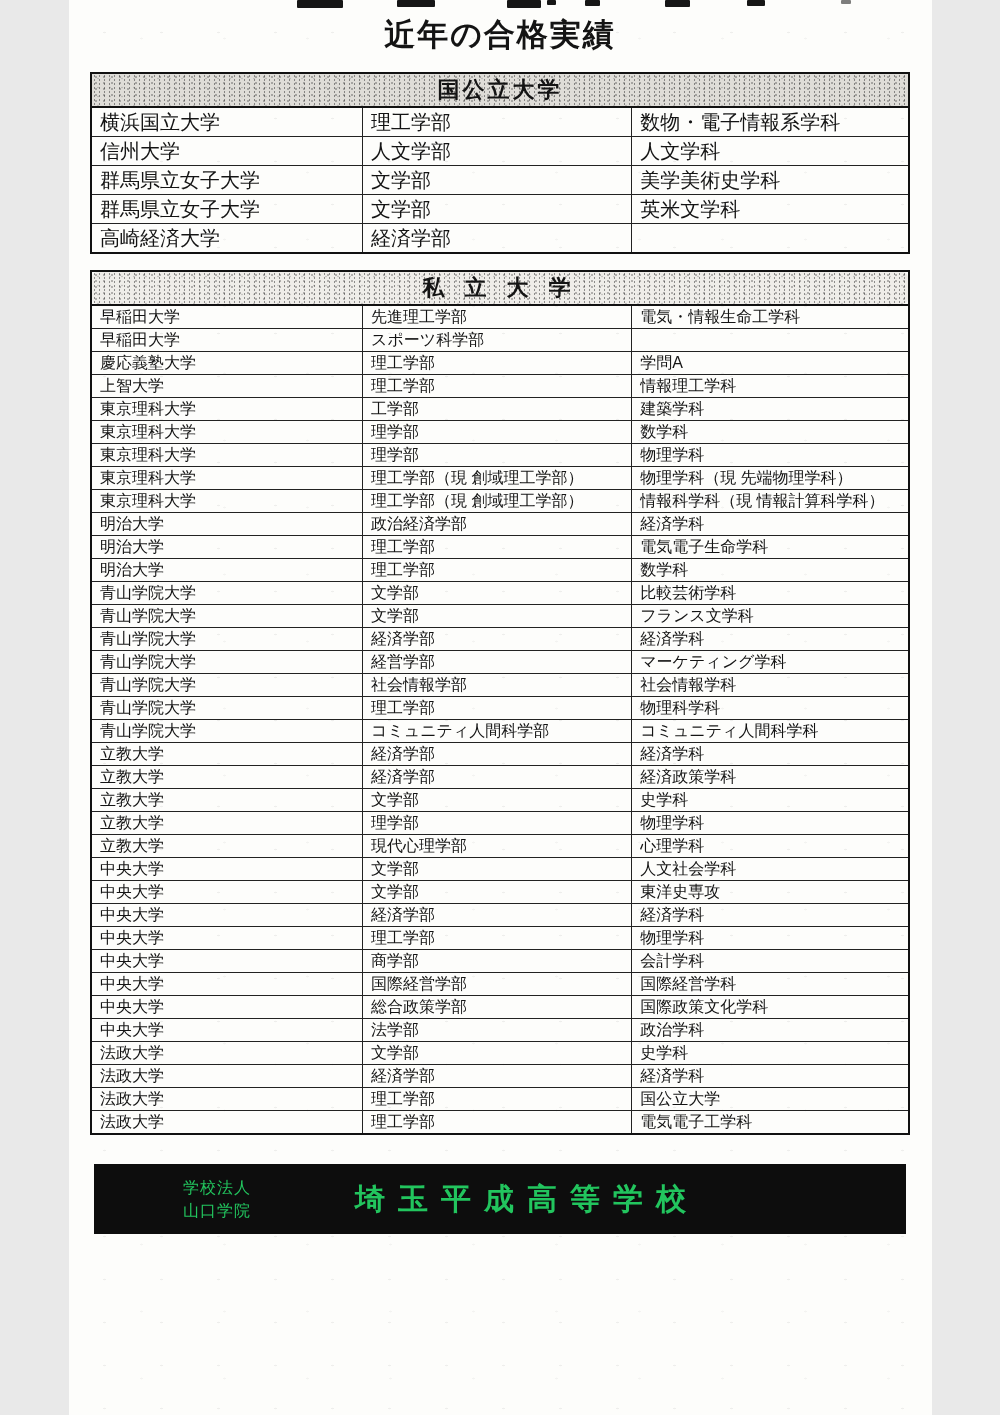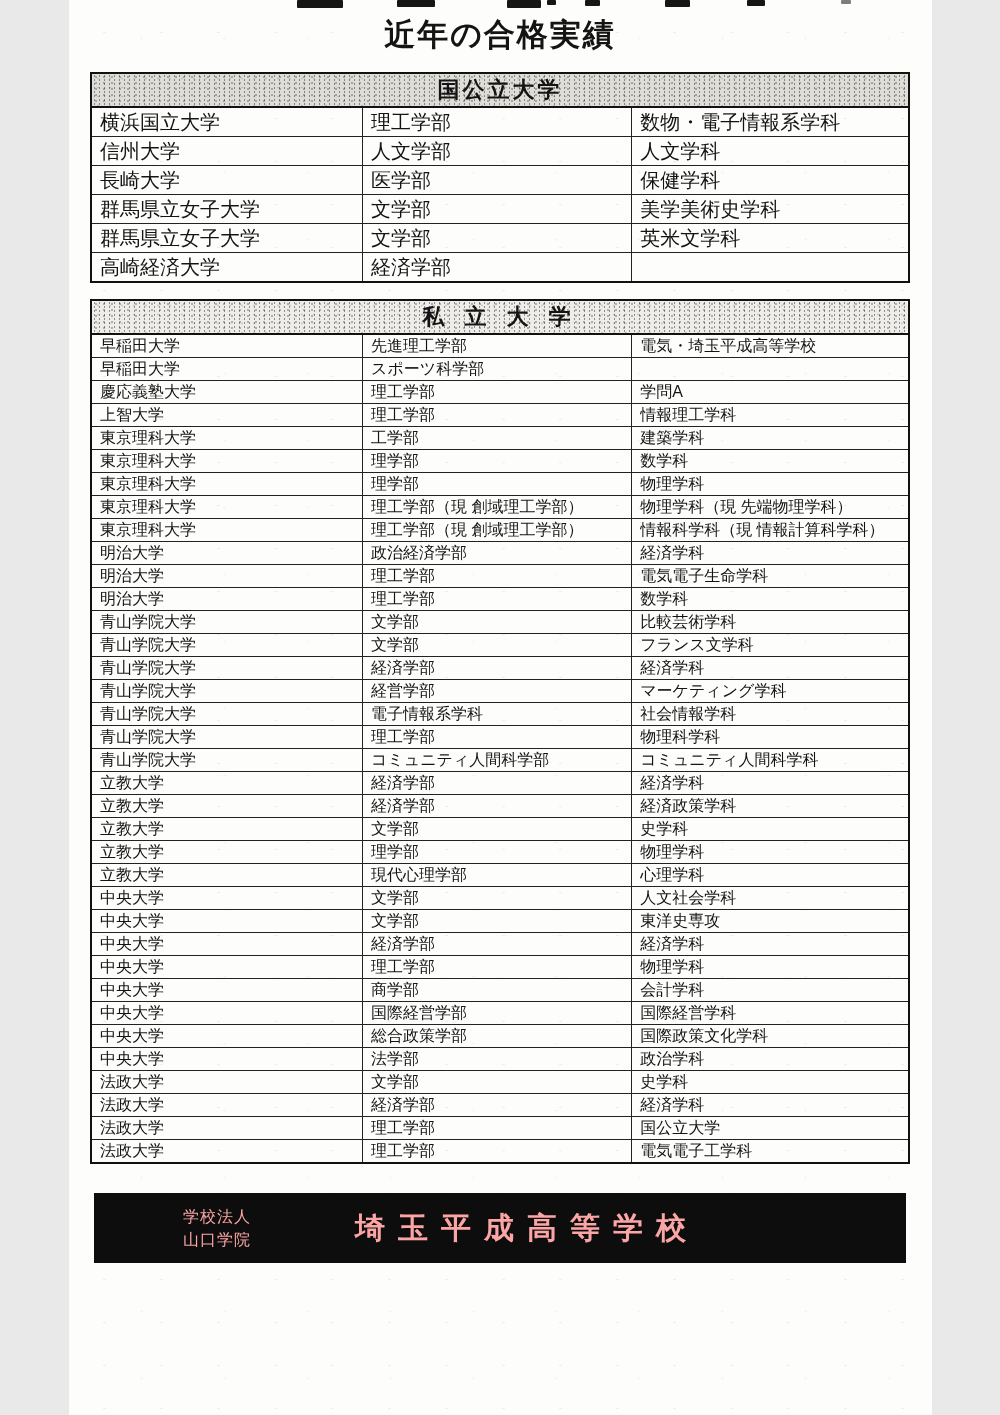--- a/index.html
+++ b/index.html
@@ -57,21 +57,21 @@
     border:1.5px solid #222;
     padding:0 0 0 8px;
     white-space:nowrap; overflow:hidden;
   }
   table.uni-table.national td { height:28px; font-size:20px; }
   table.uni-table.private  td { height:22px; font-size:16px; }
   .footer-bar {
     width:810px; height:68px;
     margin:30px auto 0 auto;
     background:#0d0d0d;
-    color:#fca5a5;
+    color:#22c55e;
     display:flex; align-items:center;
     box-shadow:0 0 0 1px #0d0d0d;
   }
   .corp-block {
     margin-left:88px;
     font-size:16px; line-height:1.45;
     letter-spacing:1px;
     flex:0 0 auto;
   }
   .school-name {
@@ -114,25 +114,20 @@
           <td>横浜国立大学</td>
           <td>理工学部</td>
           <td>数物・電子情報系学科</td>
         </tr>
         <tr>
           <td>信州大学</td>
           <td>人文学部</td>
           <td>人文学科</td>
         </tr>
         <tr>
-          <td>長崎大学</td>
-          <td>医学部</td>
-          <td>保健学科</td>
-        </tr>
-        <tr>
           <td>群馬県立女子大学</td>
           <td>文学部</td>
           <td>美学美術史学科</td>
         </tr>
         <tr>
           <td>群馬県立女子大学</td>
           <td>文学部</td>
           <td>英米文学科</td>
         </tr>
         <tr>
@@ -151,21 +146,21 @@
       </colgroup>
     <thead>
       <tr>
         <th class="band" colspan="3">私 立 大 学</th>
       </tr>
     </thead>
     <tbody>
         <tr>
           <td>早稲田大学</td>
           <td>先進理工学部</td>
-          <td>電気・埼玉平成高等学校</td>
+          <td>電気・情報生命工学科</td>
         </tr>
         <tr>
           <td>早稲田大学</td>
           <td>スポーツ科学部</td>
           <td></td>
         </tr>
         <tr>
           <td>慶応義塾大学</td>
           <td>理工学部</td>
           <td>学問A</td>
@@ -230,21 +225,21 @@
           <td>経済学部</td>
           <td>経済学科</td>
         </tr>
         <tr>
           <td>青山学院大学</td>
           <td>経営学部</td>
           <td>マーケティング学科</td>
         </tr>
         <tr>
           <td>青山学院大学</td>
-          <td>電子情報系学科</td>
+          <td>社会情報学部</td>
           <td>社会情報学科</td>
         </tr>
         <tr>
           <td>青山学院大学</td>
           <td>理工学部</td>
           <td>物理科学科</td>
         </tr>
         <tr>
           <td>青山学院大学</td>
           <td>コミュニティ人間科学部</td>

